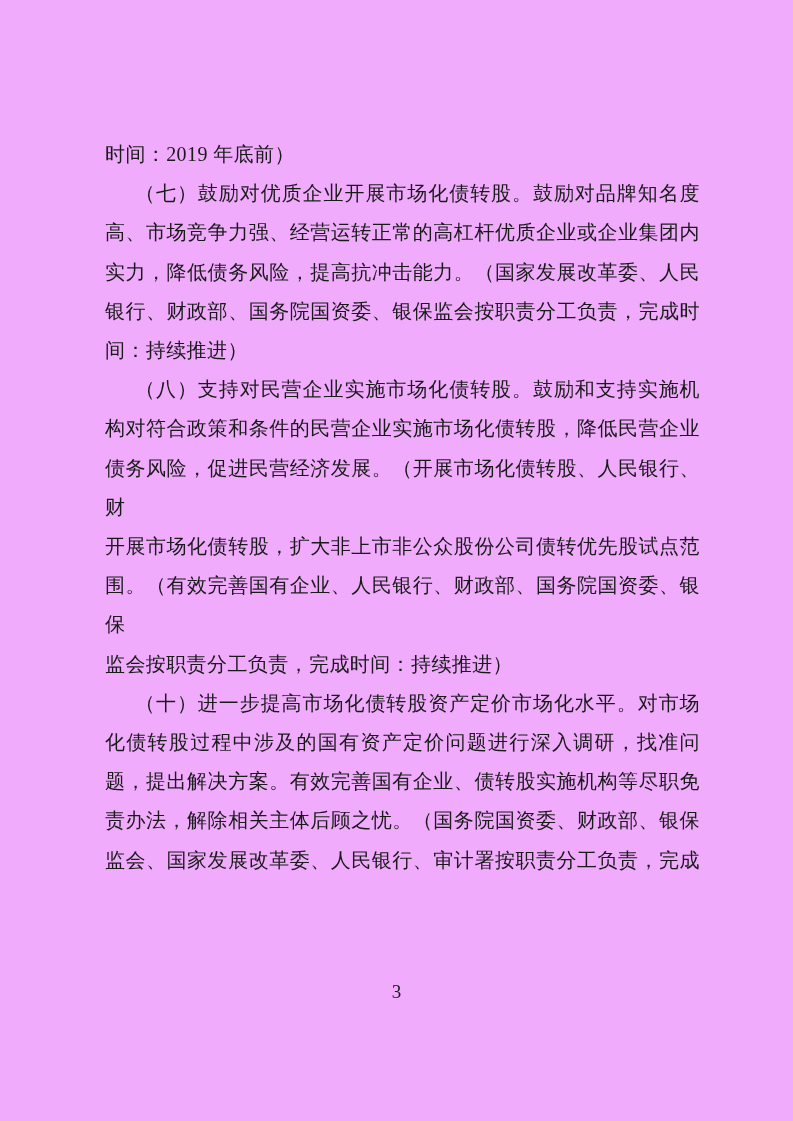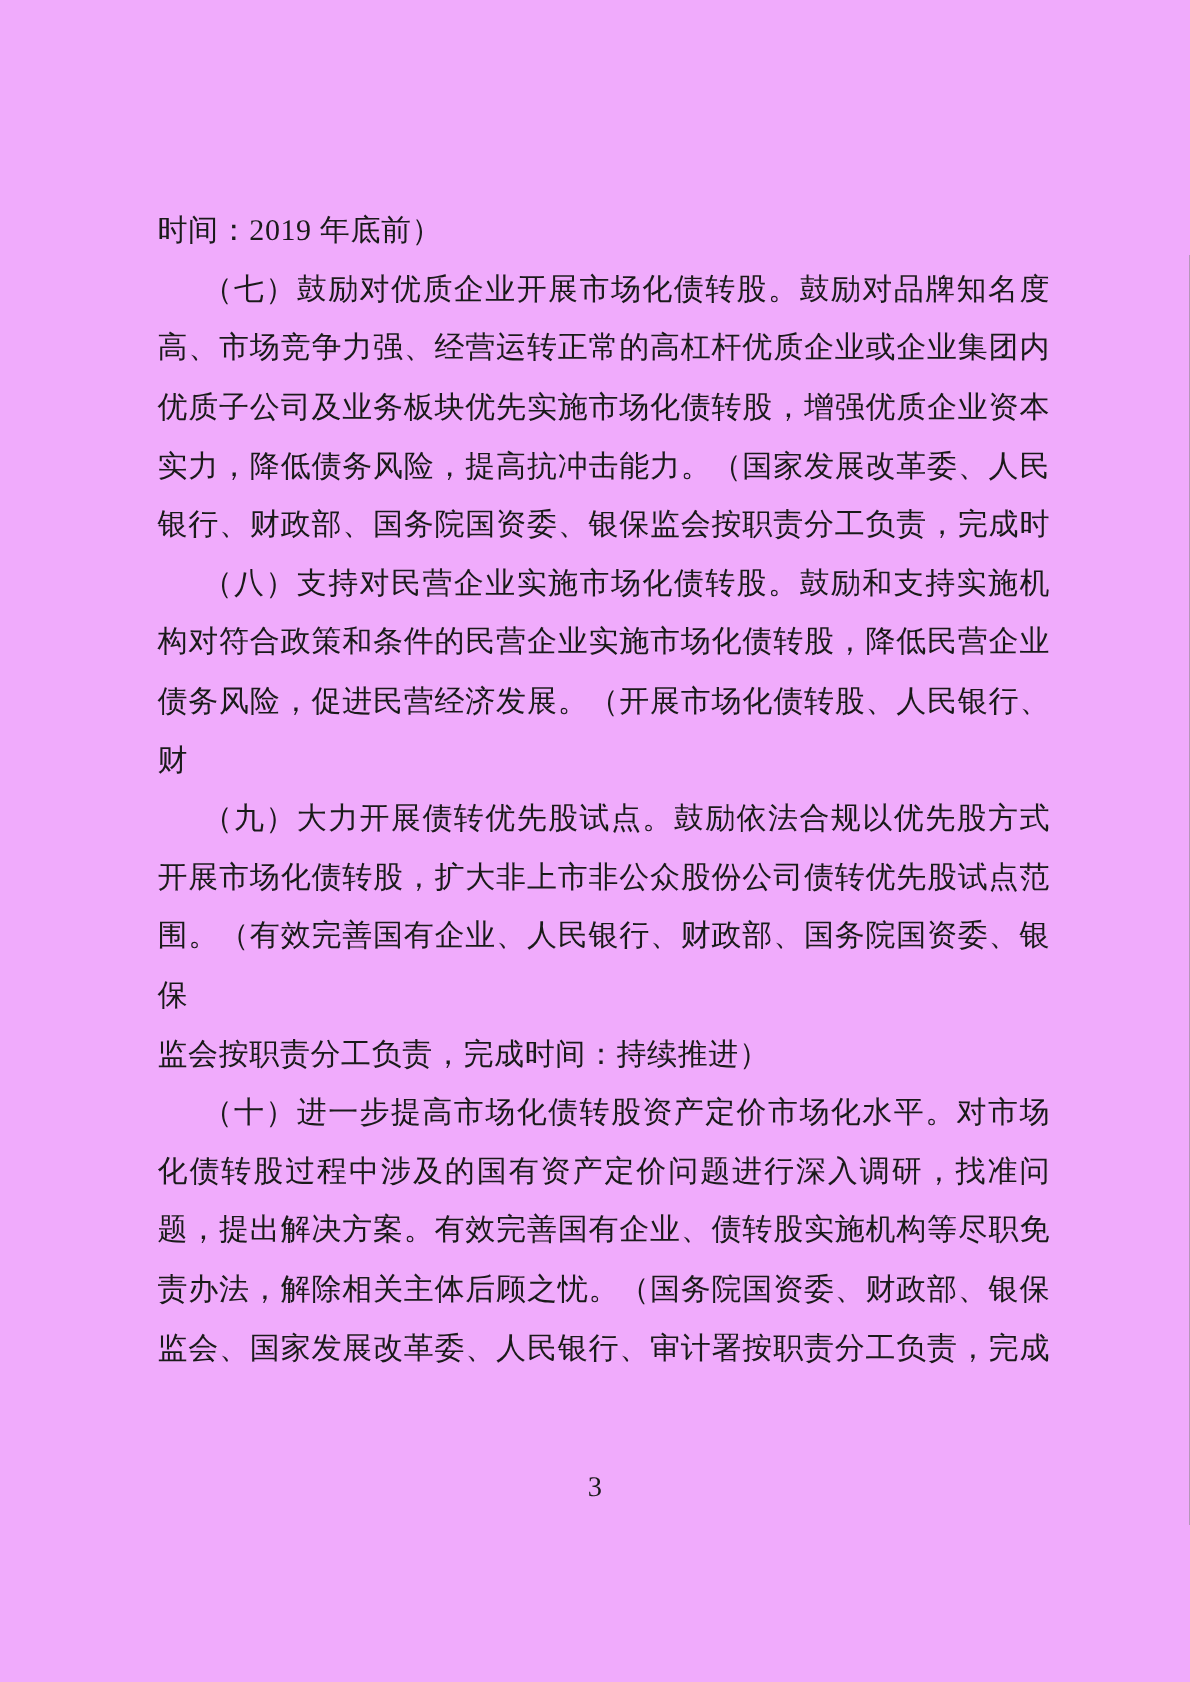--- a/index.html
+++ b/index.html
@@ -50,27 +50,26 @@
   }
 </style>
 </head>
 <body>
 
 <div class="page">
   <div class="text-block">
       <div class="line">时间：2019 年底前）</div>
       <div class="line indent justify">（七）鼓励对优质企业开展市场化债转股。鼓励对品牌知名度</div>
       <div class="line justify">高、市场竞争力强、经营运转正常的高杠杆优质企业或企业集团内</div>
-      <div class="line justify">优质子公司及业务板块优先实施市场化债转股，增强优质企业资本</div>
       <div class="line justify">实力，降低债务风险，提高抗冲击能力。（国家发展改革委、人民</div>
       <div class="line justify">银行、财政部、国务院国资委、银保监会按职责分工负责，完成时</div>
+      <div class="line">间：持续推进）</div>
       <div class="line indent justify">（八）支持对民营企业实施市场化债转股。鼓励和支持实施机</div>
       <div class="line justify">构对符合政策和条件的民营企业实施市场化债转股，降低民营企业</div>
       <div class="line justify">债务风险，促进民营经济发展。（开展市场化债转股、人民银行、财</div>
-      <div class="line indent justify">（九）大力开展债转优先股试点。鼓励依法合规以优先股方式</div>
       <div class="line justify">开展市场化债转股，扩大非上市非公众股份公司债转优先股试点范</div>
       <div class="line justify">围。（有效完善国有企业、人民银行、财政部、国务院国资委、银保</div>
       <div class="line">监会按职责分工负责，完成时间：持续推进）</div>
       <div class="line indent justify">（十）进一步提高市场化债转股资产定价市场化水平。对市场</div>
       <div class="line justify">化债转股过程中涉及的国有资产定价问题进行深入调研，找准问</div>
       <div class="line justify">题，提出解决方案。有效完善国有企业、债转股实施机构等尽职免</div>
       <div class="line justify">责办法，解除相关主体后顾之忧。（国务院国资委、财政部、银保</div>
       <div class="line justify">监会、国家发展改革委、人民银行、审计署按职责分工负责，完成</div>
     </div>
   <div class="page-number">3</div>

